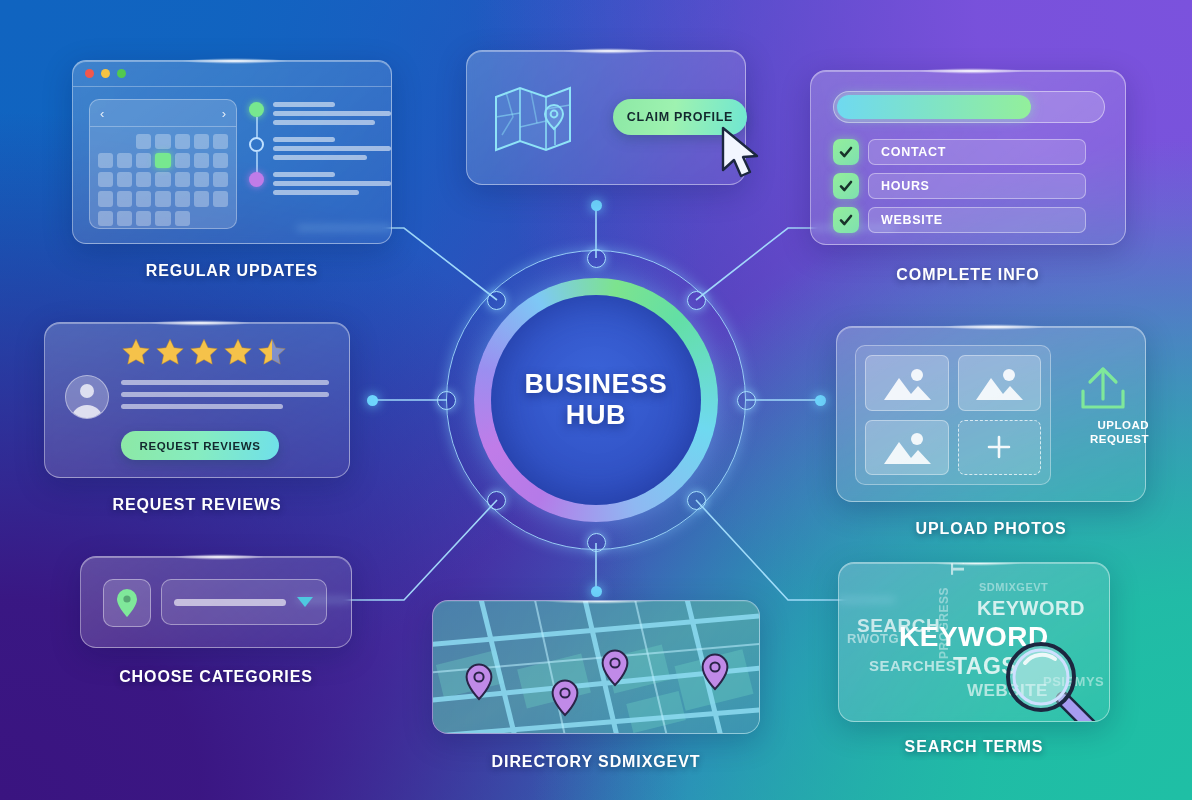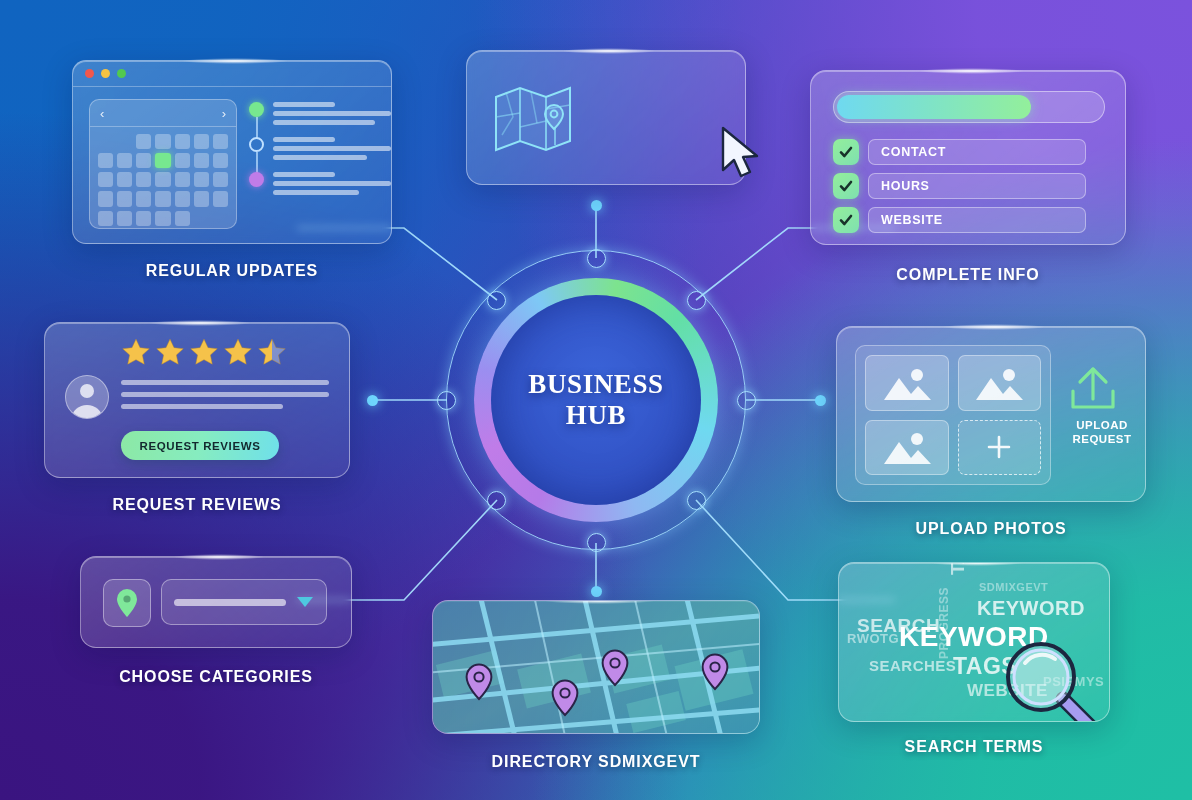--- a/index.html
+++ b/index.html
@@ -36,21 +36,21 @@
   }
   .caption{
     position:absolute;text-align:center;color:#fff;font-weight:bold;
     font-size:16px;letter-spacing:0.9px;
     text-shadow:0 2px 6px rgba(0,20,60,0.45);
     white-space:nowrap;
     margin-top:8px;
   }
 
   
-  #hub-wrap{position:absolute;left:446px;top:250px;width:300px;height:300px;font-family:Liberation Serif, serif;}
+  #hub-wrap{position:absolute;left:446px;top:250px;width:300px;height:300px;}
   #hub-outer-ring{
     position:absolute;left:0;top:0;width:300px;height:300px;border-radius:50%;
     border:1.6px solid rgba(168,226,255,0.85);
     box-shadow:0 0 14px rgba(130,210,255,0.45);
     box-sizing:border-box;
   }
   #hub-gradient-ring{
     position:absolute;left:28px;top:28px;width:244px;height:244px;border-radius:50%;
     background:conic-gradient(from 10deg,
        #7de38e 0deg, #63dfa5 35deg, #6fd9f0 95deg,
@@ -171,21 +171,21 @@
     position:absolute;left:18px;top:18px;width:196px;height:140px;border-radius:10px;
     background:rgba(255,255,255,0.12);border:1px solid rgba(255,255,255,0.35);
     display:grid;grid-template-columns:1fr 1fr;gap:9px;padding:9px;box-sizing:border-box;
   }
   .thumb{
     border-radius:7px;background:rgba(255,255,255,0.22);
     border:1px solid rgba(255,255,255,0.38);
     display:flex;align-items:center;justify-content:center;
   }
   .thumb.add{background:rgba(255,255,255,0.10);border:1.5px dashed rgba(255,255,255,0.72);}
-  #upload-side{position:absolute;left:228px;top:36px;width:74px;text-align:center;}
+  #upload-side{position:absolute;left:238px;top:36px;width:74px;text-align:right;}
   #upload-caption{color:#fff;font-weight:bold;font-size:11.5px;line-height:14px;letter-spacing:0.5px;margin-top:5px;}
 
   
   #card-cats{left:80px;top:556px;width:272px;height:92px;}
   #pin-box{
     position:absolute;left:22px;top:22px;width:46px;height:46px;border-radius:10px;
     background:rgba(255,255,255,0.16);border:1px solid rgba(255,255,255,0.40);
     display:flex;align-items:center;justify-content:center;
   }
   #cat-select{
@@ -348,20 +348,21 @@
         <path d="M27 5 L27 58" stroke-opacity="0.75"></path>
         <path d="M53 14 L53 67" stroke-opacity="0.75"></path>
         <path d="M3 34 L27 30 M27 44 L53 38 M53 26 L77 22" stroke-opacity="0.55" stroke-width="1.5"></path>
         <path d="M13 9 L20 34 L9 52" stroke-opacity="0.45" stroke-width="1.5"></path>
         <path d="M38 9 L44 40" stroke-opacity="0.45" stroke-width="1.5"></path>
         <path d="M62 62 L62 44" stroke-opacity="0.85" stroke-width="1.6"></path>
         <path d="M61 22 a9 9 0 0 1 9 9 c0 6 -9 15 -9 15 c0 0 -9 -9 -9 -15 a9 9 0 0 1 9 -9 Z" fill="rgba(150,220,250,0.22)"></path>
         <circle cx="61" cy="31" r="3.4" fill="none"></circle>
       </svg>
     </div>
+    <div id="claim-btn">CLAIM PROFILE</div>
     <div id="cursor">
       <svg width="46" height="56" viewBox="0 0 46 56">
         <path d="M4 2 L4 44 L15 34 L22 50 L31 46 L24 31 L38 30 Z" fill="#f2f6ff" stroke="#1c2740" stroke-width="2.4" stroke-linejoin="round"></path>
       </svg>
     </div>
   </div>
 
   <div class="card" id="card-info">
     <div id="progress-track">
       <div id="progress-fill" style="width: 194.18px;"></div>

